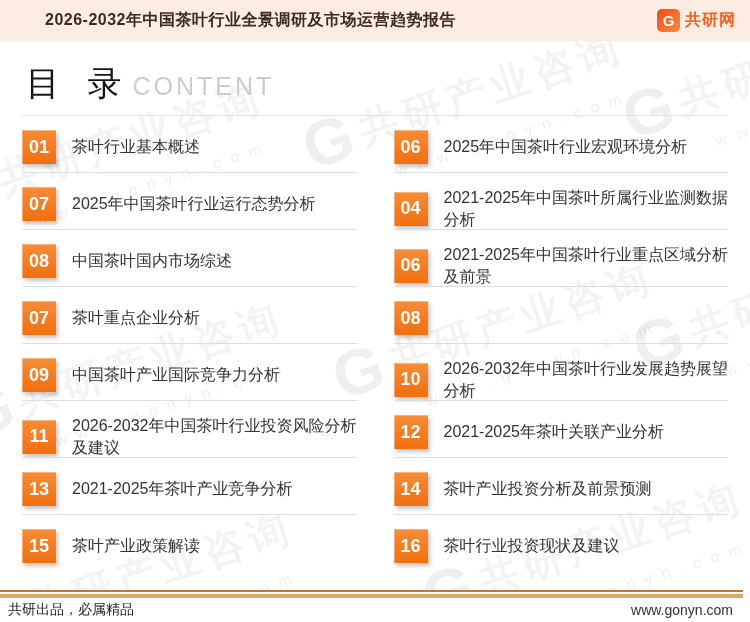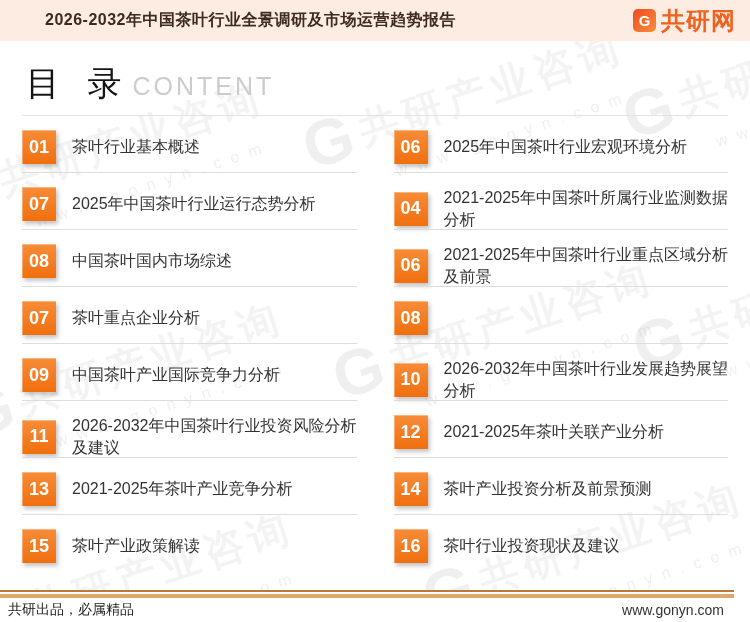--- a/index.html
+++ b/index.html
@@ -24,21 +24,21 @@
     padding:0 14px 0 45px; box-sizing:border-box;
   }
   .header-title { font-size:16px; font-weight:700; color:#3d2b22; letter-spacing:0.5px; }
   .logo { display:flex; align-items:center; gap:5px; }
   .logo-icon {
     width:23px; height:23px; border-radius:5px;
     background:linear-gradient(135deg,#f2491d 0%,#f78f3d 100%);
     color:#fff; font-weight:800; font-size:15px;
     display:flex; align-items:center; justify-content:center;
   }
-  .logo-text { font-size:24px; font-weight:800; color:#f1601e; letter-spacing:1px;text-align:right; }
+  .logo-text { font-size:16px; font-weight:800; color:#f1601e; letter-spacing:1px;text-align:right; }
 
   
   .content {
     position:absolute; top:41px; left:0; right:0; bottom:32px; z-index:1;
     padding:20px 22px 0; box-sizing:border-box;
   }
   .toc-head { display:flex; align-items:baseline; margin-left:4px; }
   .toc-title { font-size:34px; font-weight:400; color:#141414; letter-spacing:9px; }
   .toc-sub { font-size:25px; font-weight:400; color:#cccccc; letter-spacing:3px; margin-left:2px; }
   .toc-rule { height:1px; background:#e3e3e3; margin-top:8px; }
@@ -56,21 +56,21 @@
   .num-box {
     flex:0 0 34px; width:34px; height:34px; margin-right:16px;
     background:linear-gradient(180deg,#f78c38 0%,#f06f0e 100%);
     box-shadow:inset 1px 1px 0 rgba(255,255,255,0.35), 2px 3px 4px rgba(90,90,90,0.35);
     color:#ffffff; font-size:18px; font-weight:700;
     display:flex; align-items:center; justify-content:center;
   }
   .item-label { font-size:16px; color:#333333; line-height:1.35; }
 
   
-  .footer { position:absolute; left:0; right:16px; bottom:0; height:32px; z-index:2; background:#ffffff; }
+  .footer { position:absolute; left:0; right:7px; bottom:0; height:32px; z-index:2; background:#ffffff; }
   .rule-dark { height:2px; background:#bb773c; }
   .rule-gap { height:2px; background:#ffffff; }
   .rule-light { height:4px; background:#dca76d; }
   .footer-bar {
     height:24px; display:flex; align-items:center; justify-content:space-between;
     padding:0 10px 0 8px; font-size:14px; color:#222222;
   }
   .footer-url { color:#333333; }
 </style>
 </head>

